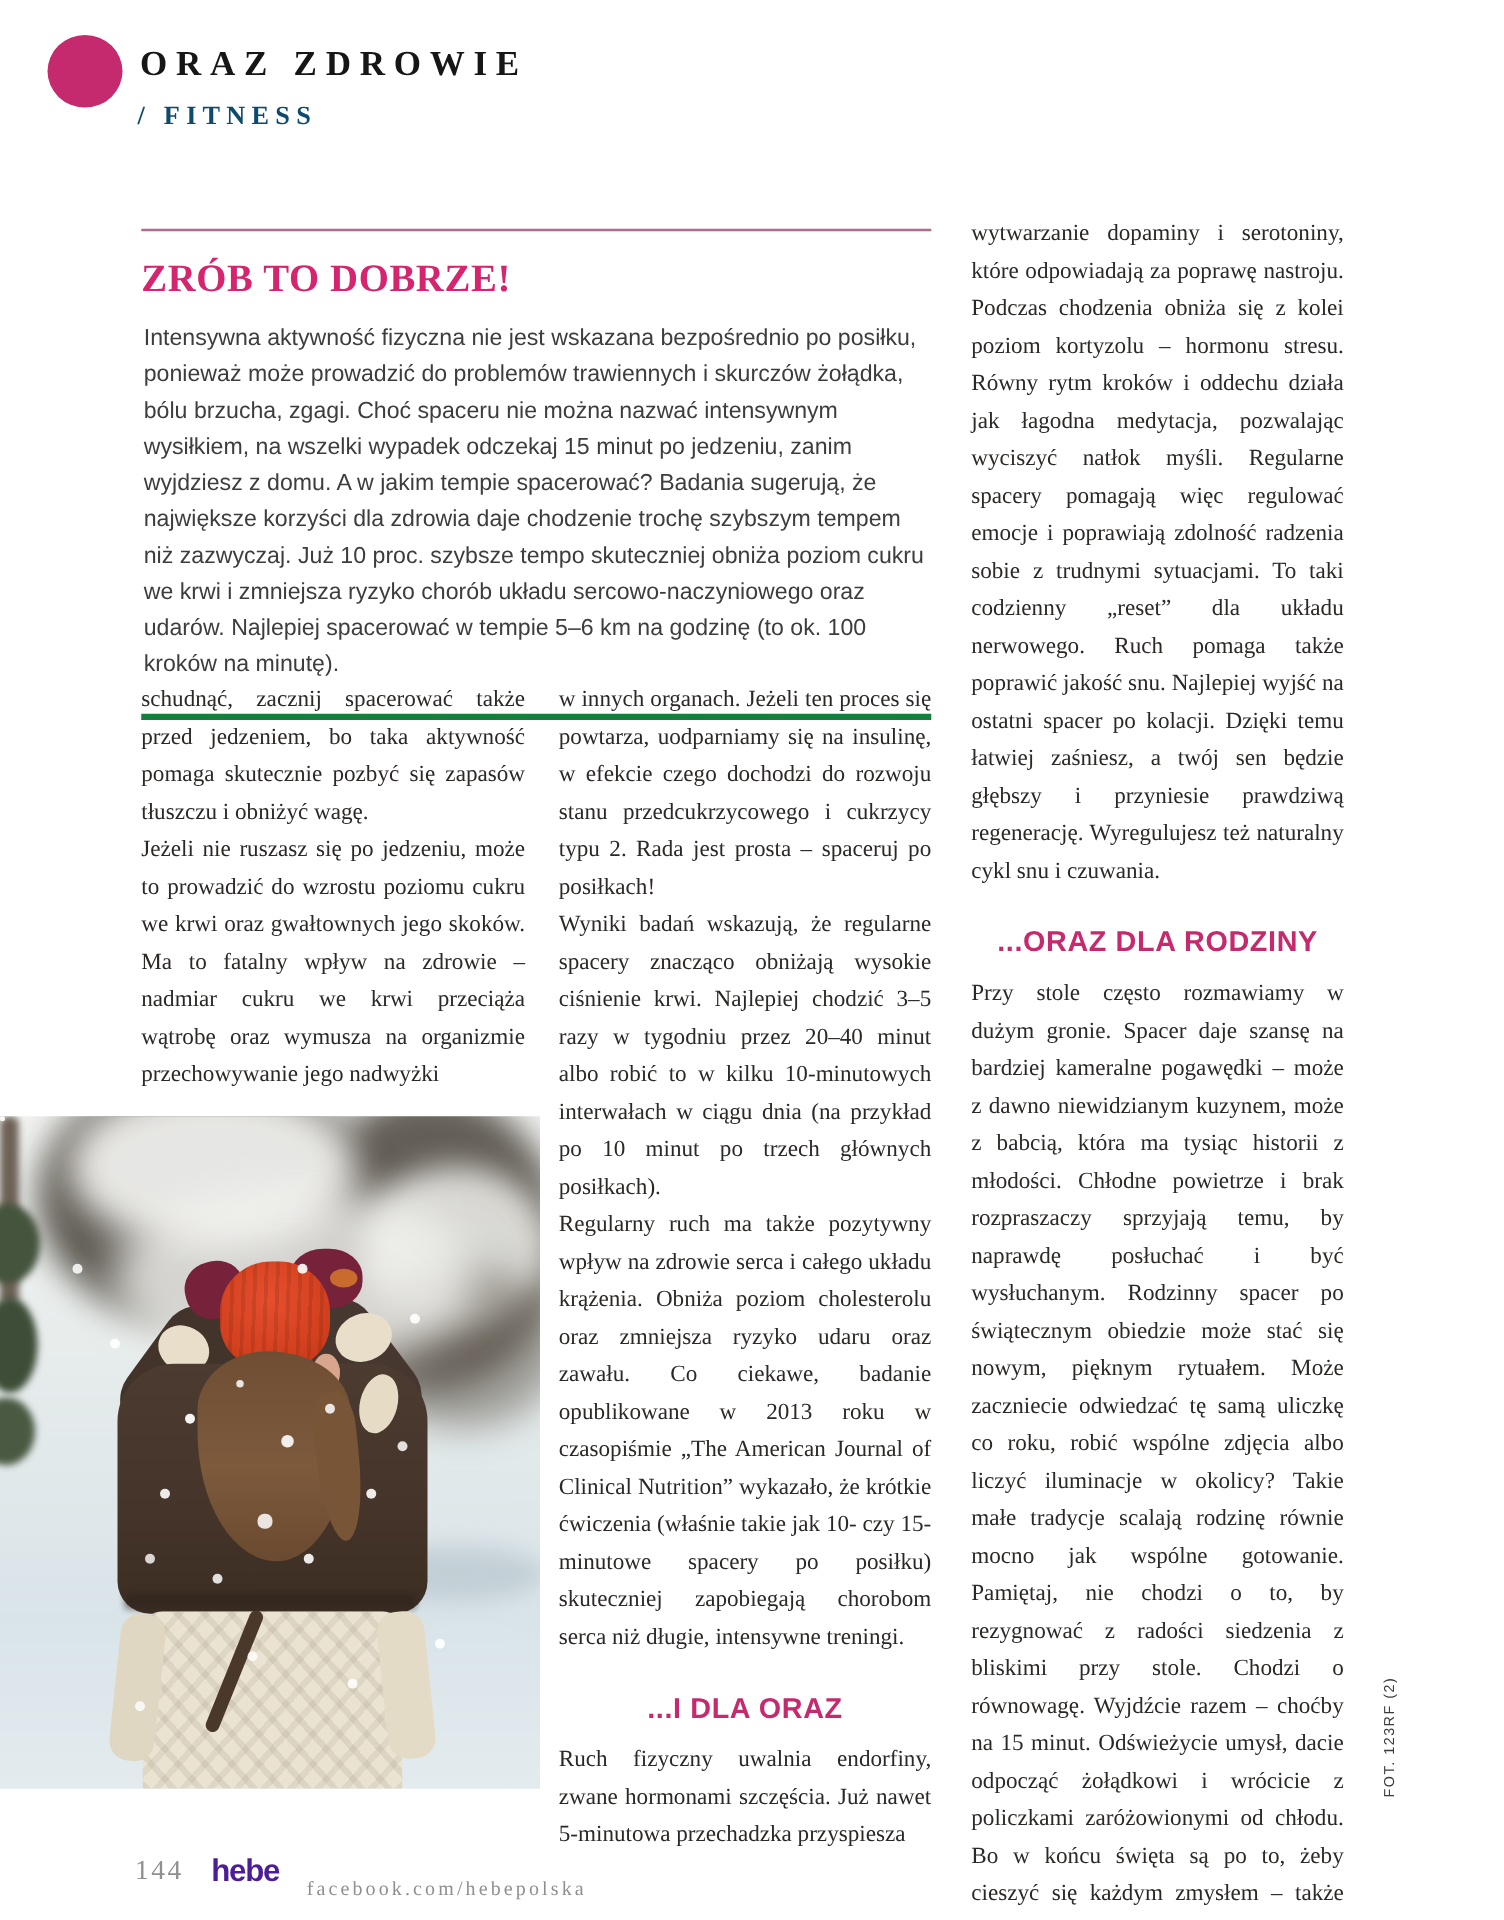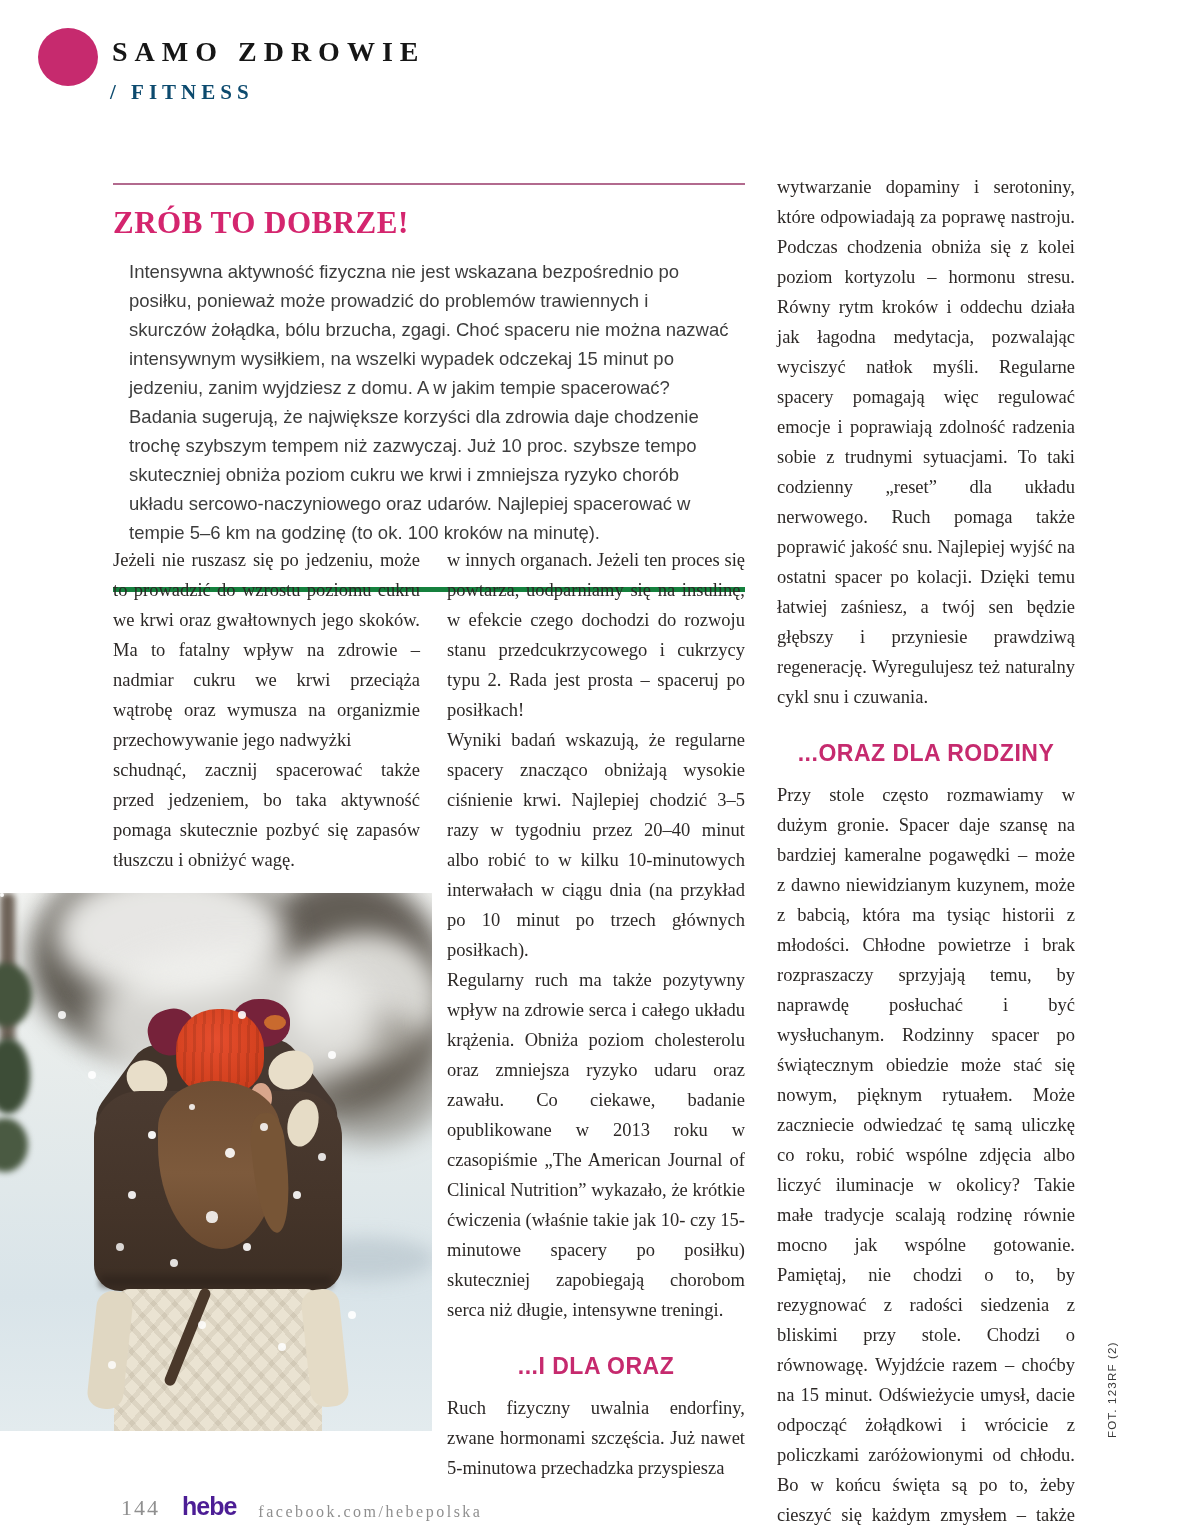--- a/index.html
+++ b/index.html
@@ -27,21 +27,21 @@
   .tipbox{
     position:absolute;left:113px;top:183px;width:632px;
     border-top:2px solid #b26a8e;border-bottom:5px solid #15803d;
     padding:20px 0 24px;
   }
   .tipbox h2{
     margin:0 0 14px;font-family:"Liberation Serif",serif;font-weight:700;
     font-size:31px;letter-spacing:.5px;color:#d4256e;
   }
   .tipbox p{
-    margin:16px;font-family:"Liberation Sans",sans-serif;
+    margin:2px;font-family:"Liberation Sans",sans-serif;
     font-size:18.5px;line-height:29px;color:#3d3d3d;
   }
   
   .col{
     position:absolute;text-align:justify;color:#2c2826;
     font-family:"Liberation Serif",serif;font-size:18.5px;line-height:30px;
   }
   .col p{margin:0;}
   #col1{left:113px;top:545px;width:307px;}
   #col2{left:447px;top:545px;width:298px;}
@@ -136,41 +136,41 @@
   }
   
   .credit{
     position:absolute;left:1106px;top:1328px;height:110px;
     writing-mode:vertical-rl;transform:rotate(180deg);
     font-family:"Liberation Sans",sans-serif;font-size:11.5px;
     letter-spacing:1.2px;color:#3a3a3a;white-space:nowrap;
   }
   
   .footer{
-    position:absolute;left:121px;top:1483px;display:flex;align-items:flex-end;gap:22px;
+    position:absolute;left:108px;top:1483px;display:flex;align-items:flex-start;gap:22px;
   }
   .page-num{font-family:"Liberation Serif",serif;font-size:22px;letter-spacing:2px;color:#8f8f8f;}
   .logo{font-family:"Liberation Sans",sans-serif;font-weight:700;font-size:25px;letter-spacing:-1px;color:#4c1d95;}
   .fb-url{font-family:"Liberation Serif",serif;font-size:16px;letter-spacing:2.5px;color:#8f8f8f;margin-top:20px;}
 </style>
 </head>
 <body>
 
 <div class="kicker-dot"></div>
-<div class="kicker-title">SAMO ZDROWIE</div>
+<div class="kicker-title">ORAZ ZDROWIE</div>
 <div class="kicker-sub">/ FITNESS</div>
 
 <div class="tipbox">
   <h2>ZRÓB TO DOBRZE!</h2>
   <p>Intensywna aktywność fizyczna nie jest wskazana bezpośrednio po posiłku, ponieważ może prowadzić do problemów trawiennych i skurczów żołądka, bólu brzucha, zgagi. Choć spaceru nie można nazwać intensywnym wysiłkiem, na wszelki wypadek odczekaj 15 minut po jedzeniu, zanim wyjdziesz z domu. A w jakim tempie spacerować? Badania sugerują, że największe korzyści dla zdrowia daje chodzenie trochę szybszym tempem niż zazwyczaj. Już 10 proc. szybsze tempo skuteczniej obniża poziom cukru we krwi i zmniejsza ryzyko chorób układu sercowo-naczyniowego oraz udarów. Najlepiej spacerować w tempie 5–6 km na godzinę (to ok. 100 kroków na minutę).</p>
 </div>
 
 <div class="col" id="col1">
+  <p>schudnąć, zacznij spacerować także przed jedzeniem, bo taka aktywność pomaga skutecznie pozbyć się zapasów tłuszczu i obniżyć wagę.</p>
   <p>Jeżeli nie ruszasz się po jedzeniu, może to prowadzić do wzrostu poziomu cukru we krwi oraz gwałtownych jego skoków. Ma to fatalny wpływ na zdrowie – nadmiar cukru we krwi przeciąża wątrobę oraz wymusza na organizmie przechowywanie jego nadwyżki</p>
-  <p>schudnąć, zacznij spacerować także przed jedzeniem, bo taka aktywność pomaga skutecznie pozbyć się zapasów tłuszczu i obniżyć wagę.</p>
 </div>
 
 <div class="col" id="col2">
   <p>w innych organach. Jeżeli ten proces się powtarza, uodparniamy się na insulinę, w efekcie czego dochodzi do rozwoju stanu przedcukrzycowego i cukrzycy typu 2. Rada jest prosta – spaceruj po posiłkach!</p>
   <p>Wyniki badań wskazują, że regularne spacery znacząco obniżają wysokie ciśnienie krwi. Najlepiej chodzić 3–5 razy w tygodniu przez 20–40 minut albo robić to w kilku 10-minutowych interwałach w ciągu dnia (na przykład po 10 minut po trzech głównych posiłkach).</p>
   <p>Regularny ruch ma także pozytywny wpływ na zdrowie serca i całego układu krążenia. Obniża poziom cholesterolu oraz zmniejsza ryzyko udaru oraz zawału. Co ciekawe, badanie opublikowane w 2013 roku w czasopiśmie „The American Journal of Clinical Nutrition” wykazało, że krótkie ćwiczenia (właśnie takie jak 10- czy 15-minutowe spacery po posiłku) skuteczniej zapobiegają chorobom serca niż długie, intensywne treningi.</p>
   <div class="subhead">...I DLA ORAZ</div>
   <p>Ruch fizyczny uwalnia endorfiny, zwane hormonami szczęścia. Już nawet 5-minutowa przechadzka przyspiesza</p>
 </div>
 

